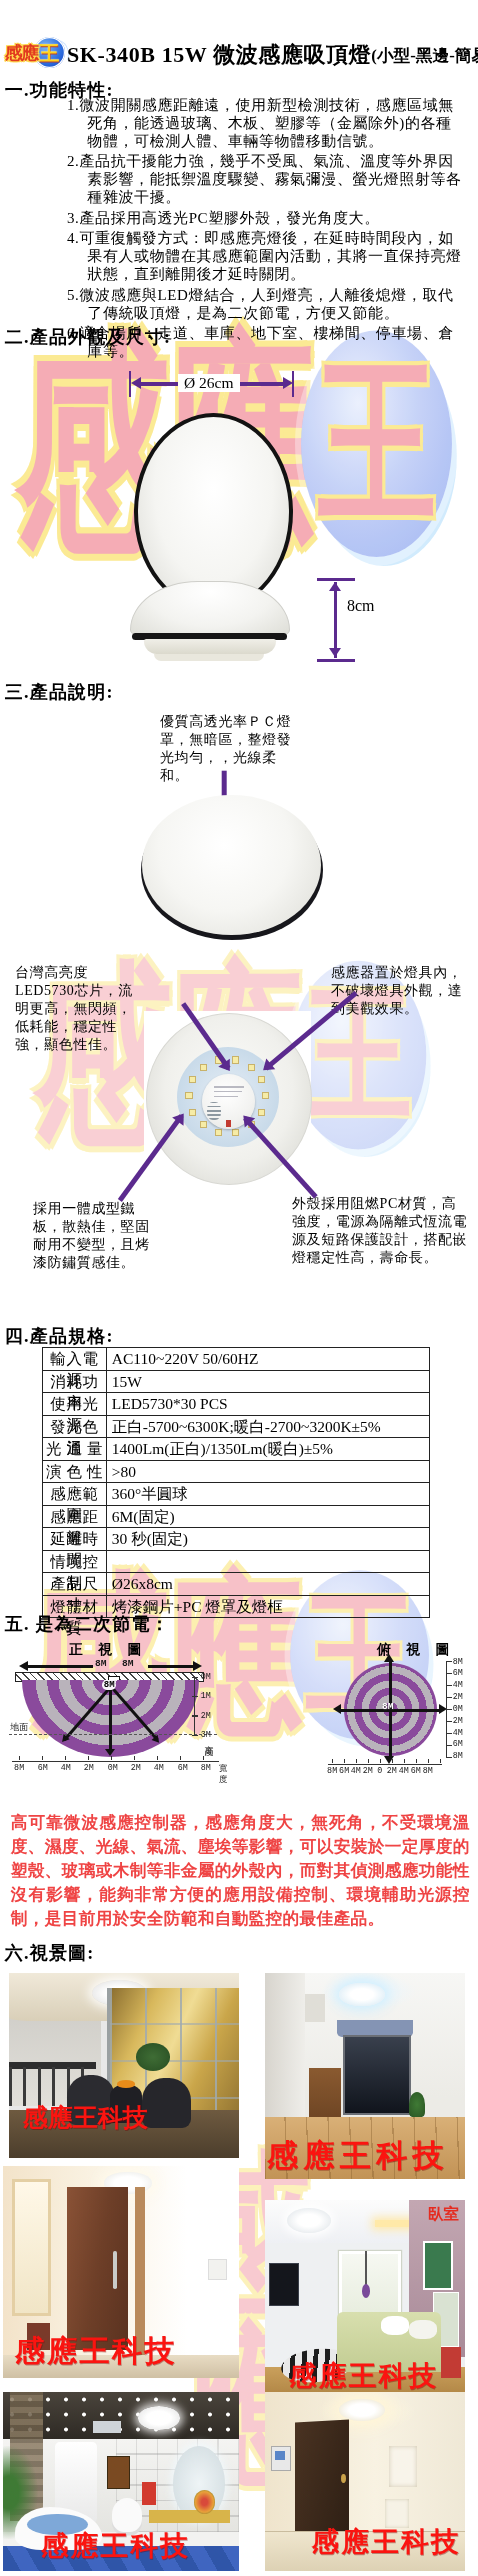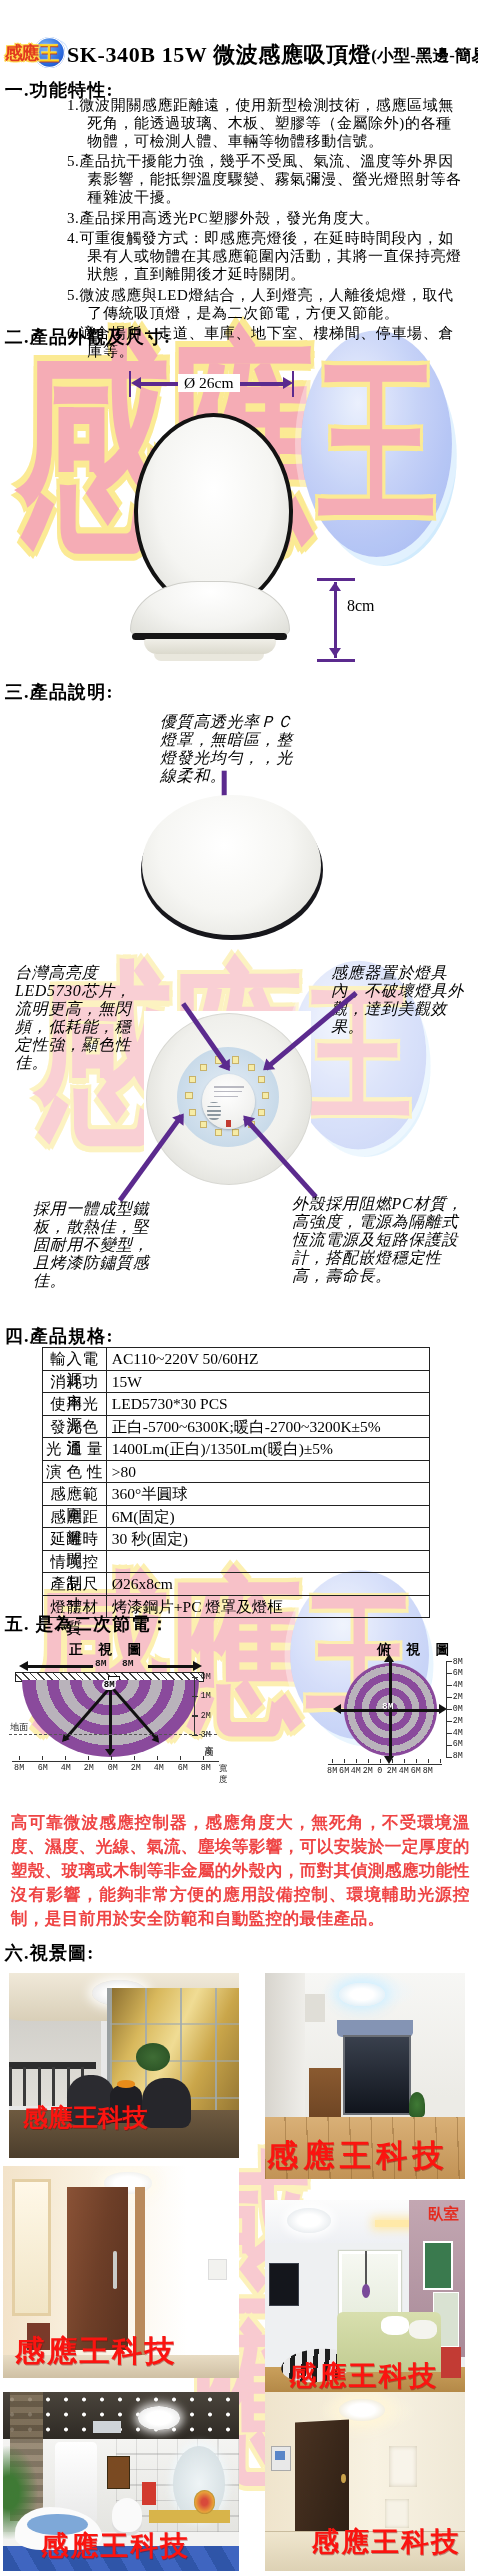--- a/index.html
+++ b/index.html
@@ -42,21 +42,21 @@
   .topview{left:134px;top:413px;width:151px;height:190px;border:4.2px solid #121212;border-radius:50%;
            background:radial-gradient(ellipse at 50% 38%,#ffffff 0%,#f5f5f2 55%,#e3e3de 82%,#d2d2cb 100%);}
   .dome2{left:130px;top:581px;width:158px;height:54px;border:0.6px solid #cfcfca;
          border-radius:79px 79px 15.5px 15.5px / 57px 57px 8.4px 8.4px;
          background:radial-gradient(ellipse at 50% 18%,#ffffff 0%,#f3f3f0 55%,#dddDD6 100%);}
   .dome2-ring{left:132px;top:633px;width:155px;height:6.6px;background:#161616;border-radius:3.6px;}
   .dome2-base{left:144px;top:639px;width:132px;height:15px;background:linear-gradient(#f0efe8,#dbd9cd);
          border-radius:2.4px 2.4px 13px 13px;}
   .dome2-lip{left:154px;top:654px;width:110px;height:6.6px;background:#e9e7dd;border-radius:0 0 8.4px 8.4px;}
   
-  .ann{font-size:16px;line-height:18px;letter-spacing:0.6px;font-style:italic;}
+  .ann{font-size:14px;line-height:18px;letter-spacing:0.6px;}
   .parrow{height:5.4px;background:#5b2a8e;transform-origin:0 50%;z-index:3;}
   .parrow::after{content:"";position:absolute;right:-10.2px;top:50%;transform:translateY(-50%);
          width:0;height:0;border:7.2px solid transparent;border-left:10.8px solid #5b2a8e;}
   .dome3-rim{left:141px;top:800px;width:182px;height:140px;border-radius:50%;background:#17171c;}
   .dome3{left:142px;top:795px;width:179px;height:140px;border-radius:50%;
          background:radial-gradient(circle at 46% 36%,#ffffff 0%,#f6f6f3 50%,#e7e7e2 78%,#d5d5ce 95%);}
   .lampphoto{left:144px;top:1011px;width:167px;height:173px;background:#fff;}
   .lp-dish{position:absolute;left:1.8px;top:1.8px;width:164px;height:170px;border-radius:50%;border:0.6px solid #d8d8d3;
          background:radial-gradient(ellipse at 50% 45%,#fcfcfa 0%,#f0f0ec 55%,#dcdcd6 85%,#cbcbc4 100%);}
   #led-ring{position:absolute;left:33px;top:36px;width:102px;height:100px;border-radius:50%;
@@ -143,21 +143,21 @@
       </span>
   </div>
   <div class="title">
     <span class="t-main">SK-340B 15W 微波感應吸頂燈</span>
       <span class="t-sub">(小型-黑邊-簡易)</span>
   </div>
 
   <div class="h2" style="top:78px;">一.功能特性:</div>
   <div class="feat-list">
     <div class="li">1.微波開關感應距離遠，使用新型檢測技術，感應區域無死角，能透過玻璃、木板、塑膠等（金屬除外)的各種物體，可檢測人體、車輛等物體移動信號。</div>
-    <div class="li">5.產品抗干擾能力強，幾乎不受風、氣流、溫度等外界因素影響，能抵禦溫度驟變、霧氣彌漫、螢光燈照射等各種雜波干擾。</div>
+    <div class="li">2.產品抗干擾能力強，幾乎不受風、氣流、溫度等外界因素影響，能抵禦溫度驟變、霧氣彌漫、螢光燈照射等各種雜波干擾。</div>
     <div class="li">3.產品採用高透光PC塑膠外殼，發光角度大。</div>
     <div class="li">4.可重復觸發方式：即感應亮燈後，在延時時間段內，如果有人或物體在其感應範圍內活動，其將一直保持亮燈狀態，直到離開後才延時關閉。</div>
     <div class="li">5.微波感應與LED燈結合，人到燈亮，人離後熄燈，取代了傳統吸頂燈，是為二次節電，方便又節能。</div>
     <div class="li">6.適合場所：走道、車庫、地下室、樓梯間、停車場、倉庫等。</div>
   </div>
 
   <div class="h2" style="top:325px;">二.產品外觀及尺寸:</div>
 
   <div class="pline" style="left:129px;top:371px;width:2.4px;height:26px;"></div>
   <div class="pline" style="left:292px;top:371px;width:2.4px;height:26px;"></div>

